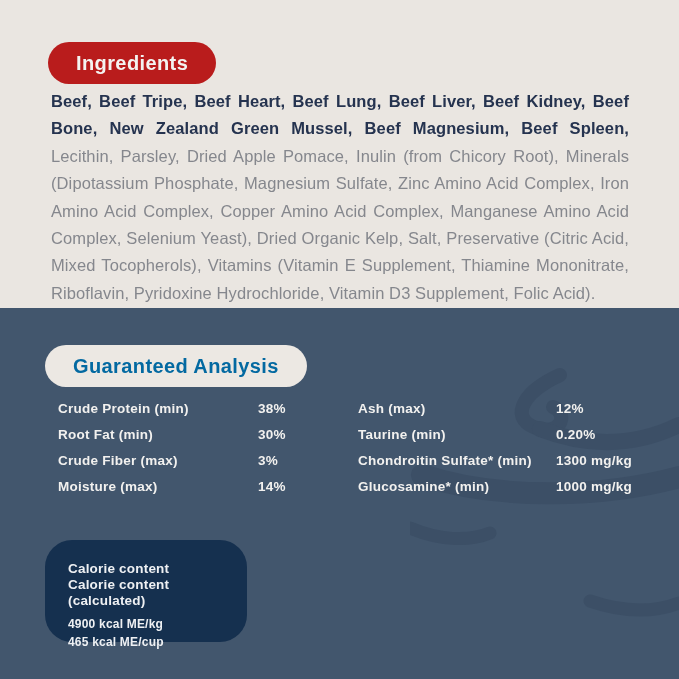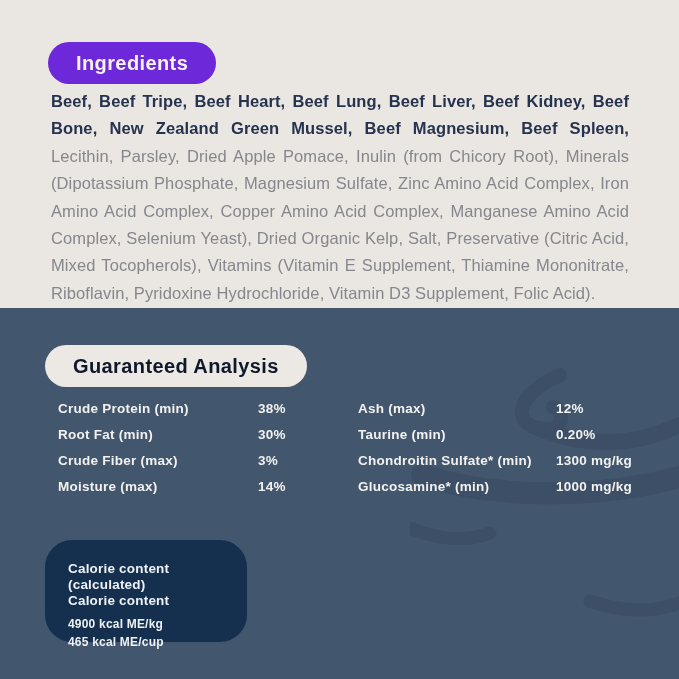--- a/index.html
+++ b/index.html
@@ -25,21 +25,21 @@
     font-size: 20px;
     font-weight: bold;
     letter-spacing: 0.4px;
     line-height: 42px;
     height: 42px;
     padding: 0 28px;
   }
   .pill-dark {
     position: absolute;
     left: 48px; top: 42px;
-    background: #6d28d9;
+    background: #b91c1c;
     color: #f4f3f1;
   }
   .ingredients-text {
     position: absolute;
     left: 51px; top: 88px;
     width: 578px;
     margin: 0;
     font-size: 16.5px;
     line-height: 27.4px;
     text-align: justify;
@@ -60,21 +60,21 @@
   }
   .swoosh {
     position: absolute;
     right: 0; top: 55px;
     pointer-events: none;
   }
   .pill-light {
     position: absolute;
     left: 45px; top: 37px;
     background: #ece8e3;
-    color: #0f172a;
+    color: #0369a1;
   }
   .ga-table {
     position: absolute;
     left: 0; top: 93px;
     width: 679px;
     color: #f2f1ef;
     font-size: 13.5px;
     font-weight: bold;
     letter-spacing: 0.25px;
   }
@@ -173,22 +173,22 @@
         </div>
         <div class="ga-row" style="top:78px;">
           <span class="ga-label">Glucosamine* (min)</span>
           <span class="ga-value">1000 mg/kg</span>
         </div>
       </div>
     </div>
 
     <div class="calorie-box">
       <div class="calorie-title">
+        <div>Calorie content</div>
         <div>Calorie content (calculated)</div>
-        <div>Calorie content</div>
       </div>
       <div class="calorie-values">
         <div>4900 kcal ME/kg</div>
         <div>465 kcal ME/cup</div>
       </div>
     </div>
 
   </div>
 
 </div>

